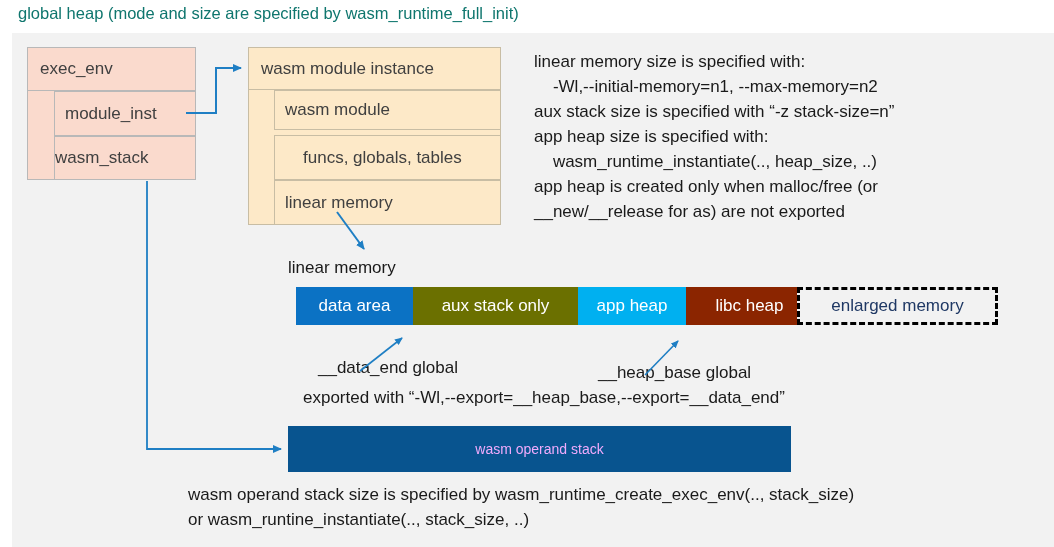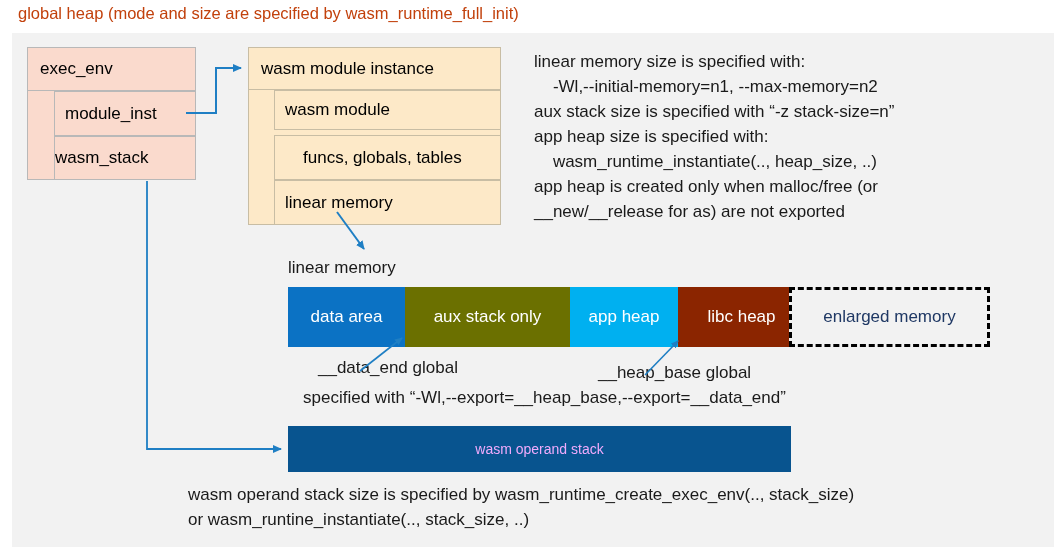--- a/index.html
+++ b/index.html
@@ -23,56 +23,56 @@
     top: 33px;
     width: 1042px;
     height: 514px;
     background: #f2f2f2;
   }
   #title {
     position: absolute;
     left: 18px;
     top: 4px;
     font-size: 16.5px;
-    color: #c2410c;
+    color: #0f766e;
     white-space: nowrap;
   }
 
   
   .box {
     position: absolute;
     box-sizing: border-box;
   }
   .cell {
     position: absolute;
     box-sizing: border-box;
     display: flex;
     align-items: center;
     font-size: 17px;
-    color: #000000;
+    color: #404040;
     white-space: nowrap;
   }
 
   
   .pink {
     background: #fadacd;
     border: 1px solid #b8b8b8;
   }
   
   .peach {
     background: #fde9c8;
     border: 1px solid #c8bda4;
   }
 
   
   #membar {
     position: absolute;
-    left: 288px;
+    left: 296px;
     top: 287px;
-    height: 60px;
+    height: 38px;
     display: flex;
   }
   .seg {
     box-sizing: border-box;
     display: flex;
     align-items: center;
     justify-content: center;
     font-size: 17px;
     color: #ffffff;
     white-space: nowrap;
@@ -155,21 +155,21 @@
   <div id="membar">
     <div class="seg" style="width:117px; background:#0b72c4;">data area</div>
     <div class="seg" style="width:165px; background:#6b7000;">aux stack only</div>
     <div class="seg" style="width:108px; background:#00b0f0;">app heap</div>
     <div class="seg" style="width:111px; background:#8b2500;padding-left:16px;">libc heap</div>
     <div class="seg dashed" style="width:201px;">enlarged memory</div>
   </div>
 
   <div class="caption" style="left:318px; top:358px;">__data_end global</div>
   <div class="caption" style="left:598px; top:363px;">__heap_base global</div>
-  <div class="caption" style="left:303px; top:388px;">specified with “-Wl,--export=__heap_base,--export=__data_end”</div>
+  <div class="caption" style="left:303px; top:388px;">exported with “-Wl,--export=__heap_base,--export=__data_end”</div>
 
   <div id="opstack">wasm operand stack</div>
 
   <div class="textblock" style="left:188px; top:482px;">wasm operand stack size is specified by wasm_runtime_create_exec_env(.., stack_size)
 or wasm_runtine_instantiate(.., stack_size, ..)</div>
 
   <svg class="overlay" viewBox="0 0 1054 547" xmlns="http://www.w3.org/2000/svg">
     <defs>
       <marker id="arrow" markerWidth="9" markerHeight="8" refX="8" refY="4" orient="auto" markerUnits="userSpaceOnUse">
         <path d="M0,0 L9,4 L0,8 z" fill="#1f7fc4"></path>

